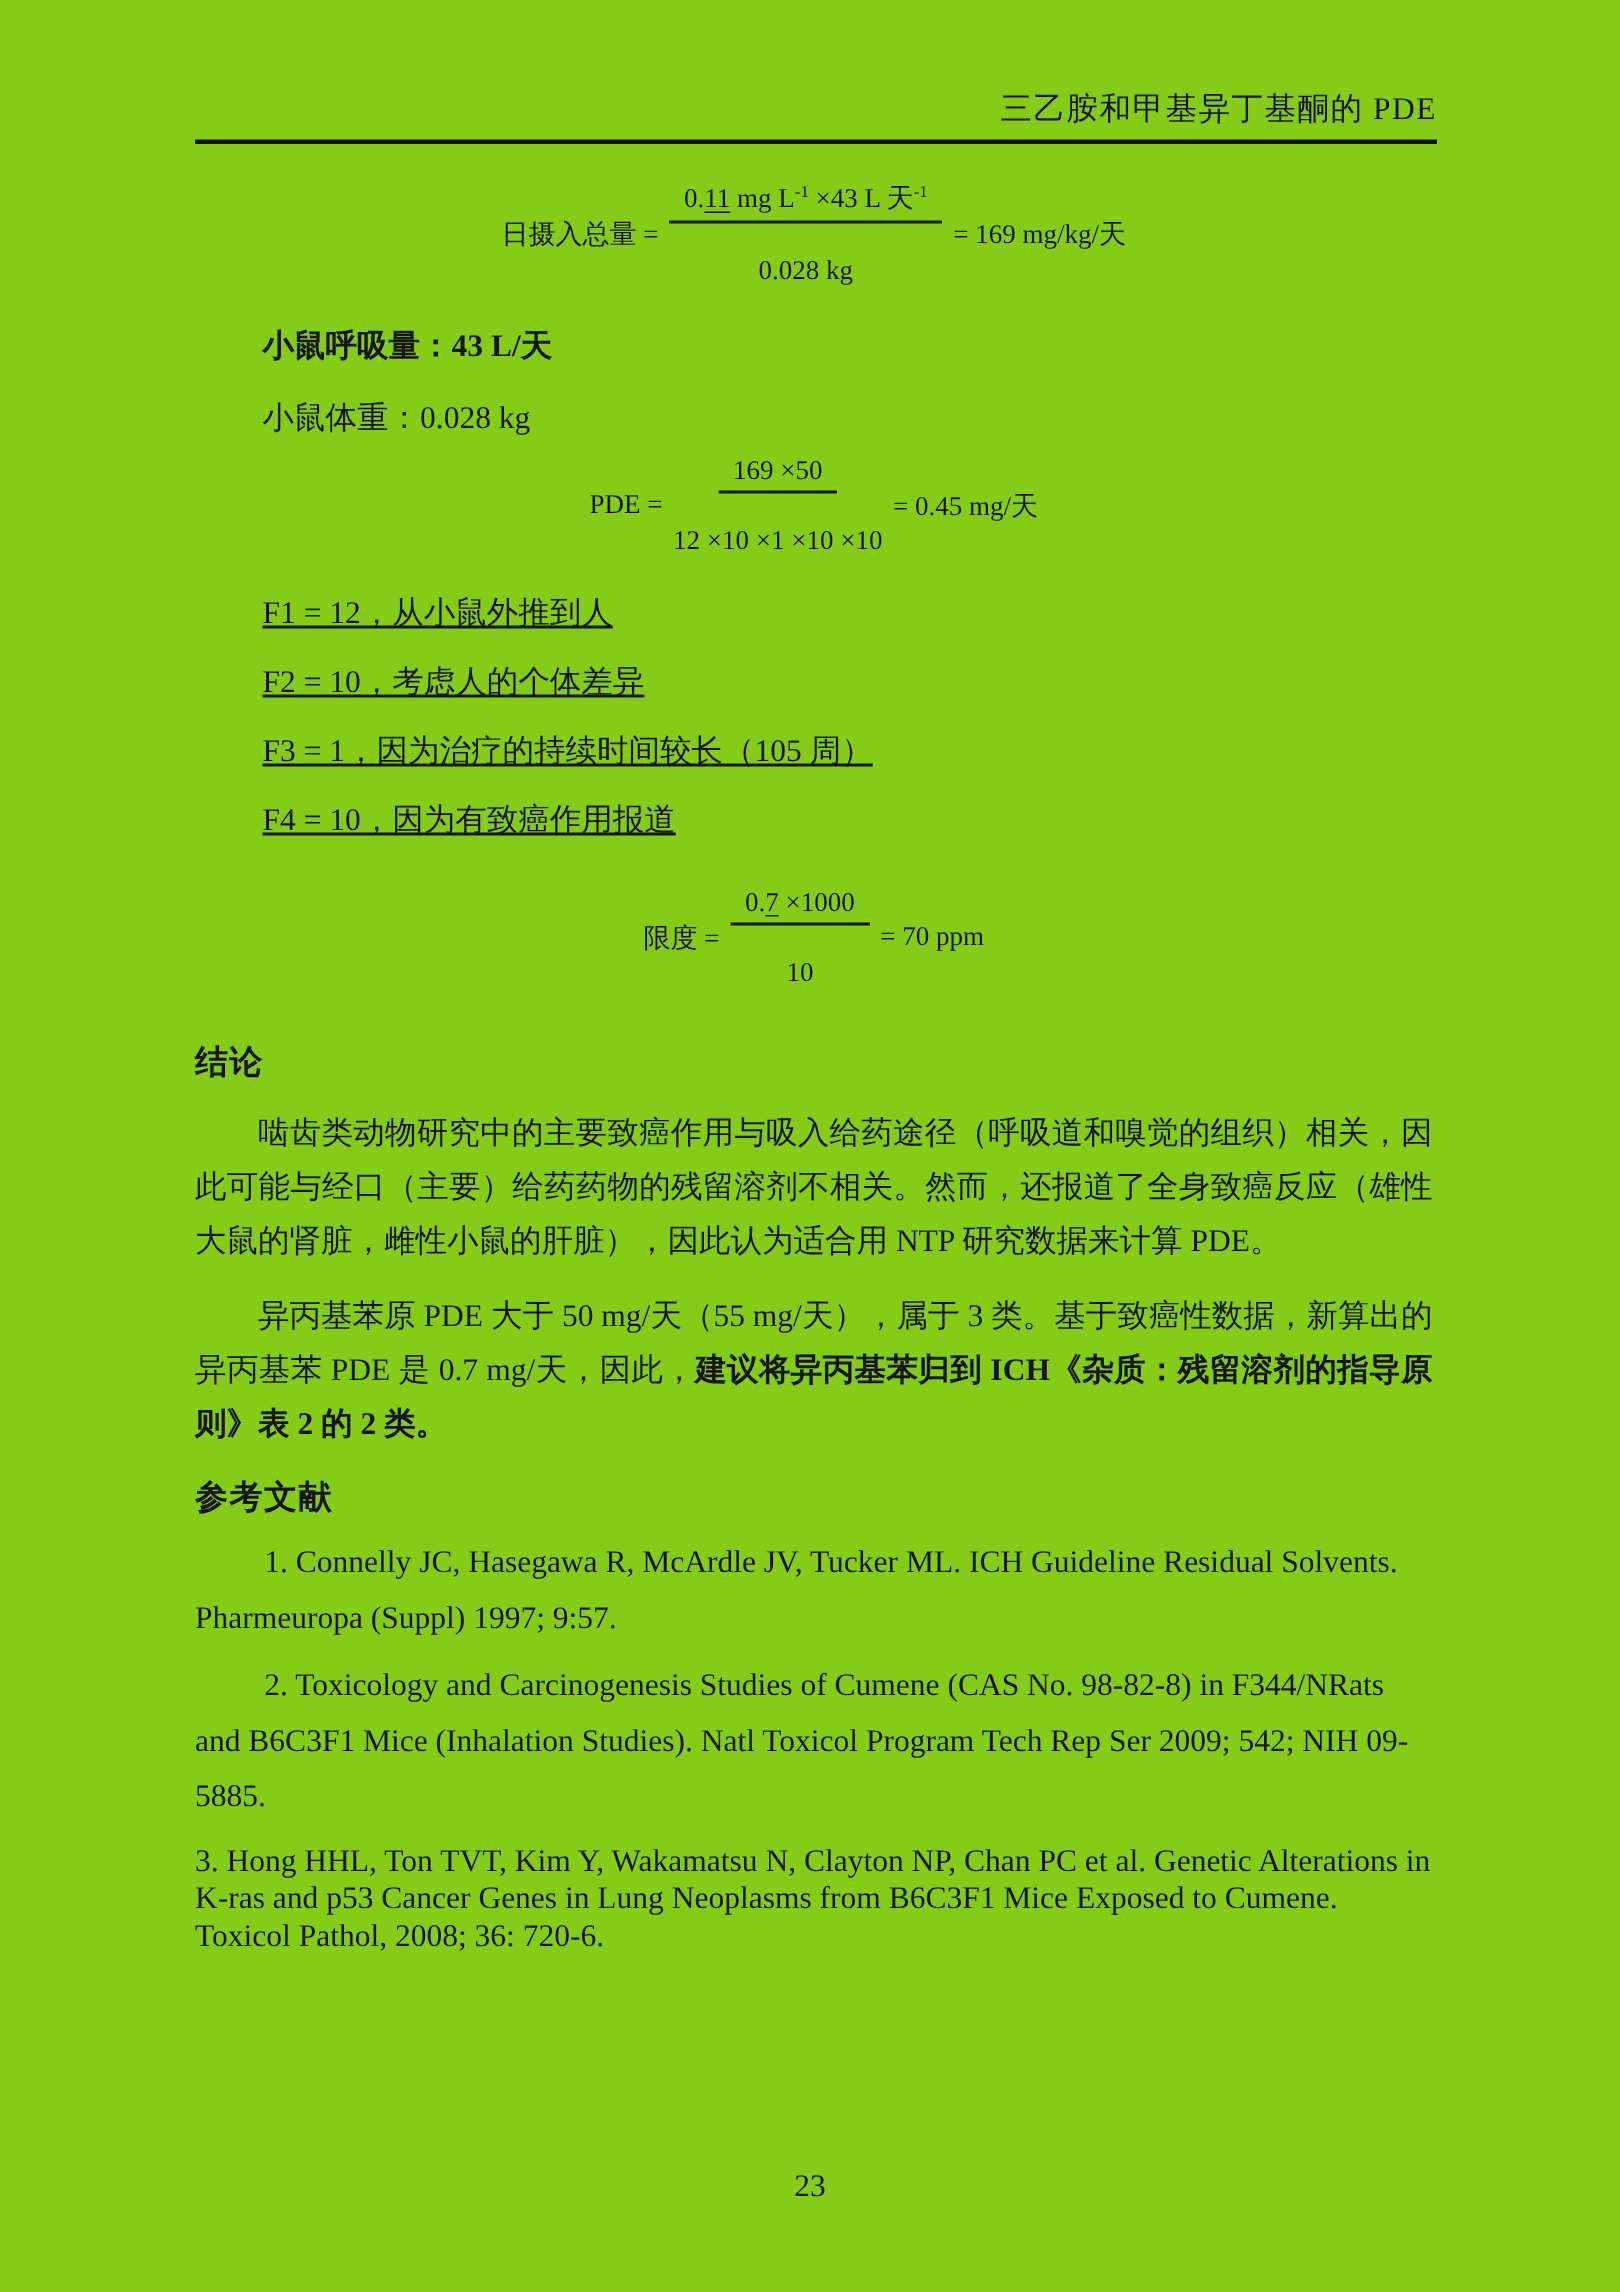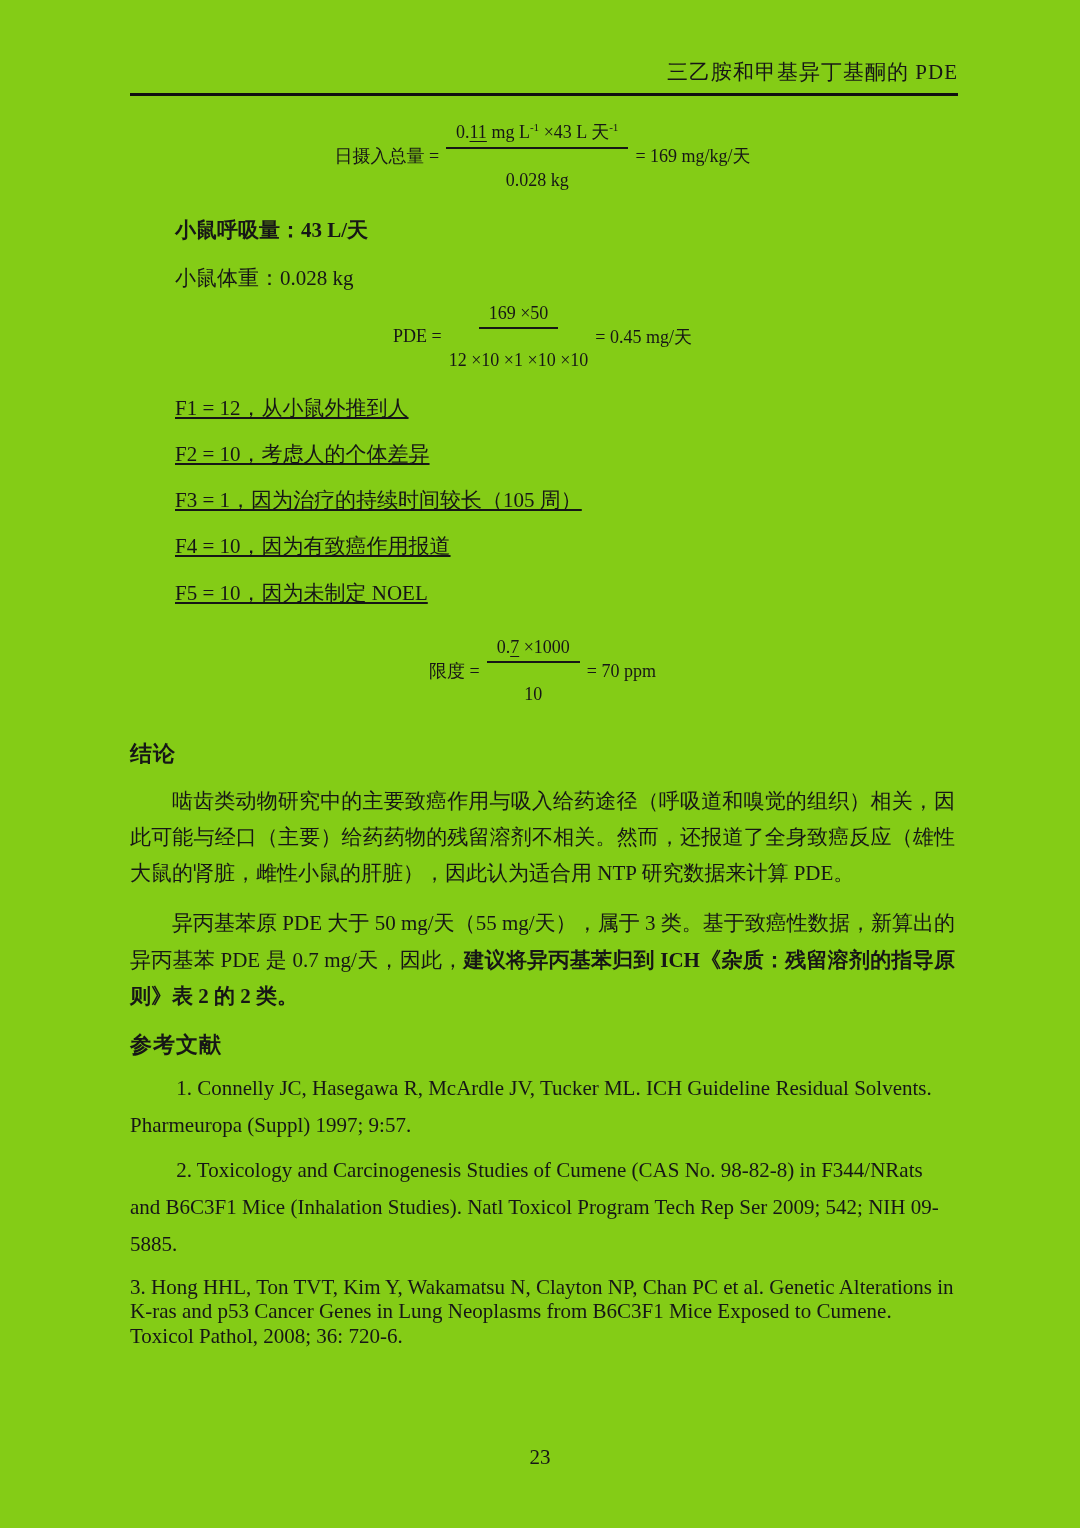--- a/index.html
+++ b/index.html
@@ -125,21 +125,20 @@
         <span class="num">169 ×50</span>
         <span class="den">12 ×10 ×1 ×10 ×10</span>
       </span>
       <span class="f-rhs">= 0.45 mg/天</span>
     </div>
 
     <p class="factor factor-1">F1 = 12，从小鼠外推到人</p>
     <p class="factor">F2 = 10，考虑人的个体差异</p>
     <p class="factor">F3 = 1，因为治疗的持续时间较长（105 周）</p>
     <p class="factor">F4 = 10，因为有致癌作用报道</p>
-    <p class="factor">F5 = 10，因为未制定 NOEL</p>
 
     <div class="formula f-limit">
       <span class="f-lhs">限度 = </span>
       <span class="frac">
         <span class="num"><span>0.</span><span class="u">7</span><span> ×1000</span></span>
         <span class="den">10</span>
       </span>
       <span class="f-rhs">= 70 ppm</span>
     </div>
 

